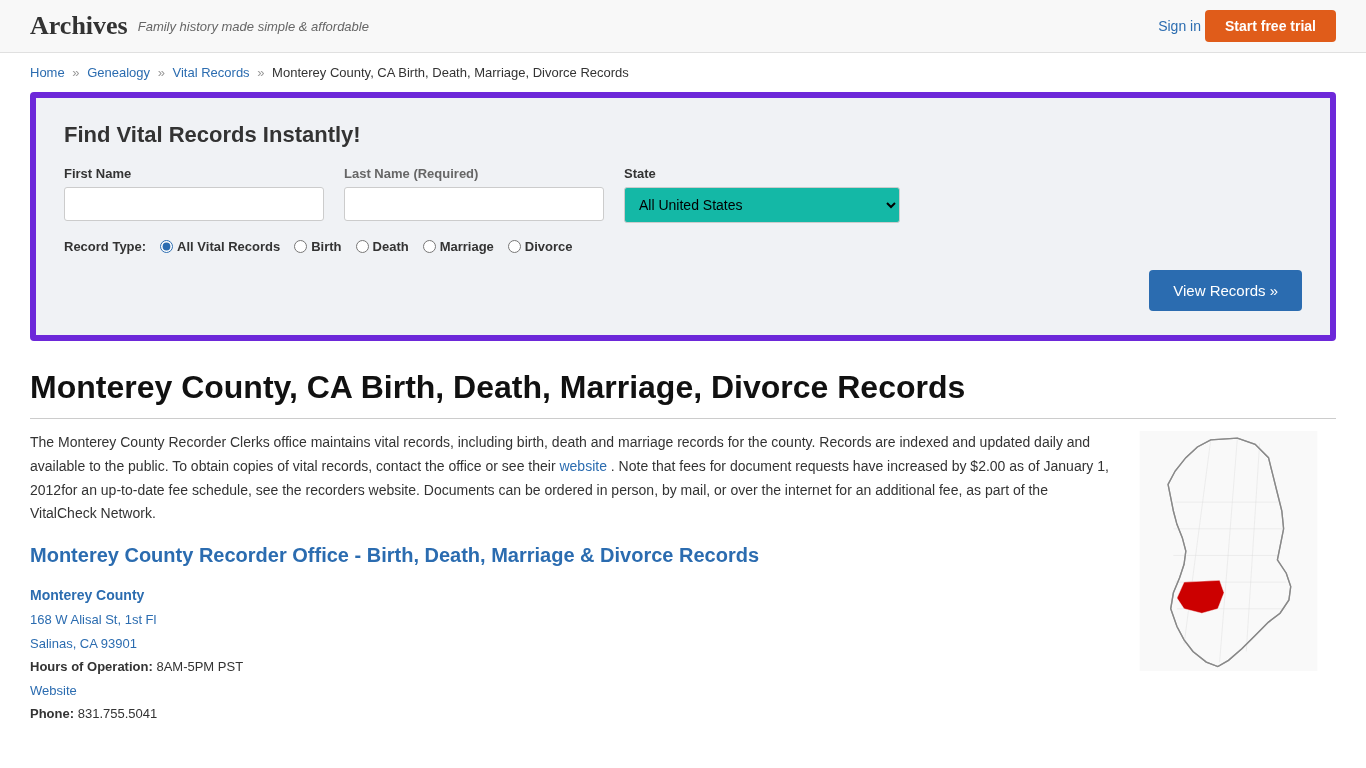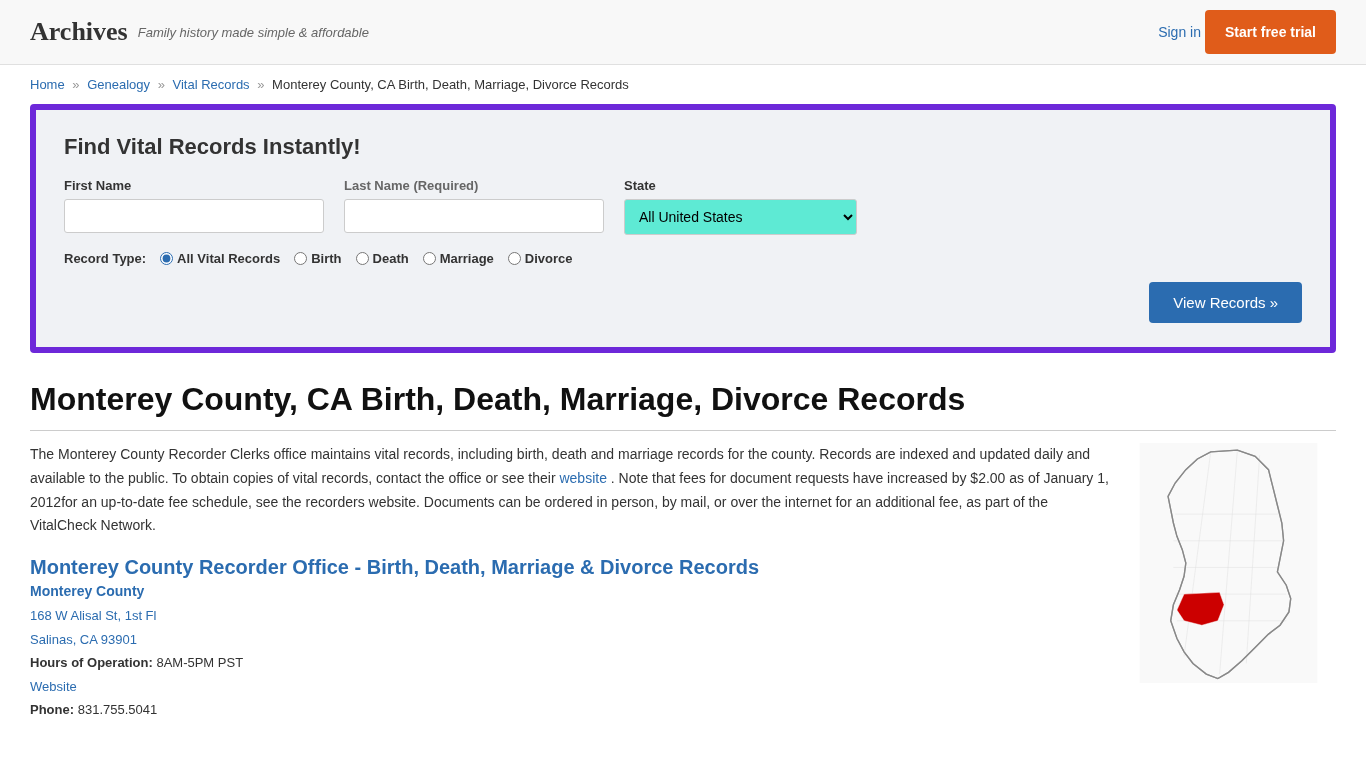--- a/index.html
+++ b/index.html
@@ -37,21 +37,21 @@
     }
     .sign-in-link {
       color: #2b6cb0;
       text-decoration: none;
       font-size: 14px;
     }
     .start-trial-btn {
       background: #e05c1a;
       color: #fff;
       border: none;
-      padding: 14px 20px;
+      padding: 8px 20px;
       font-size: 14px;
       font-weight: bold;
       border-radius: 4px;
       cursor: pointer;
     }
 
     
     .breadcrumb {
       padding: 12px 30px;
       font-size: 13px;
@@ -109,26 +109,26 @@
     }
     .form-group input[type="text"] {
       width: 260px;
       padding: 8px 10px;
       border: 1px solid #ccc;
       border-radius: 3px;
       font-size: 14px;
       background: #fff;
     }
     .form-group select {
-      width: 233px;
+      width: 276px;
       padding: 8px 10px;
       border: 1px solid #ccc;
       border-radius: 3px;
       font-size: 14px;
-      background: #5eead4;
+      background: #14b8a6;
       cursor: pointer;
     }
     .record-type-row {
       display: flex;
       align-items: center;
       gap: 14px;
       font-size: 13px;
       margin-bottom: 16px;
     }
     .record-type-row label {
@@ -181,20 +181,21 @@
       color: #2b6cb0;
       text-decoration: none;
     }
     .content-text a.blue-link {
       color: #2b6cb0;
     }
     .recorder-heading {
       font-size: 20px;
       font-weight: bold;
       color: #2b6cb0;
+      margin-bottom: 16px;
       text-decoration: none;
     }
     .office-details {
       font-size: 13px;
       line-height: 1.8;
     }
     .office-details .office-name {
       color: #2b6cb0;
       font-weight: bold;
       font-size: 14px;

